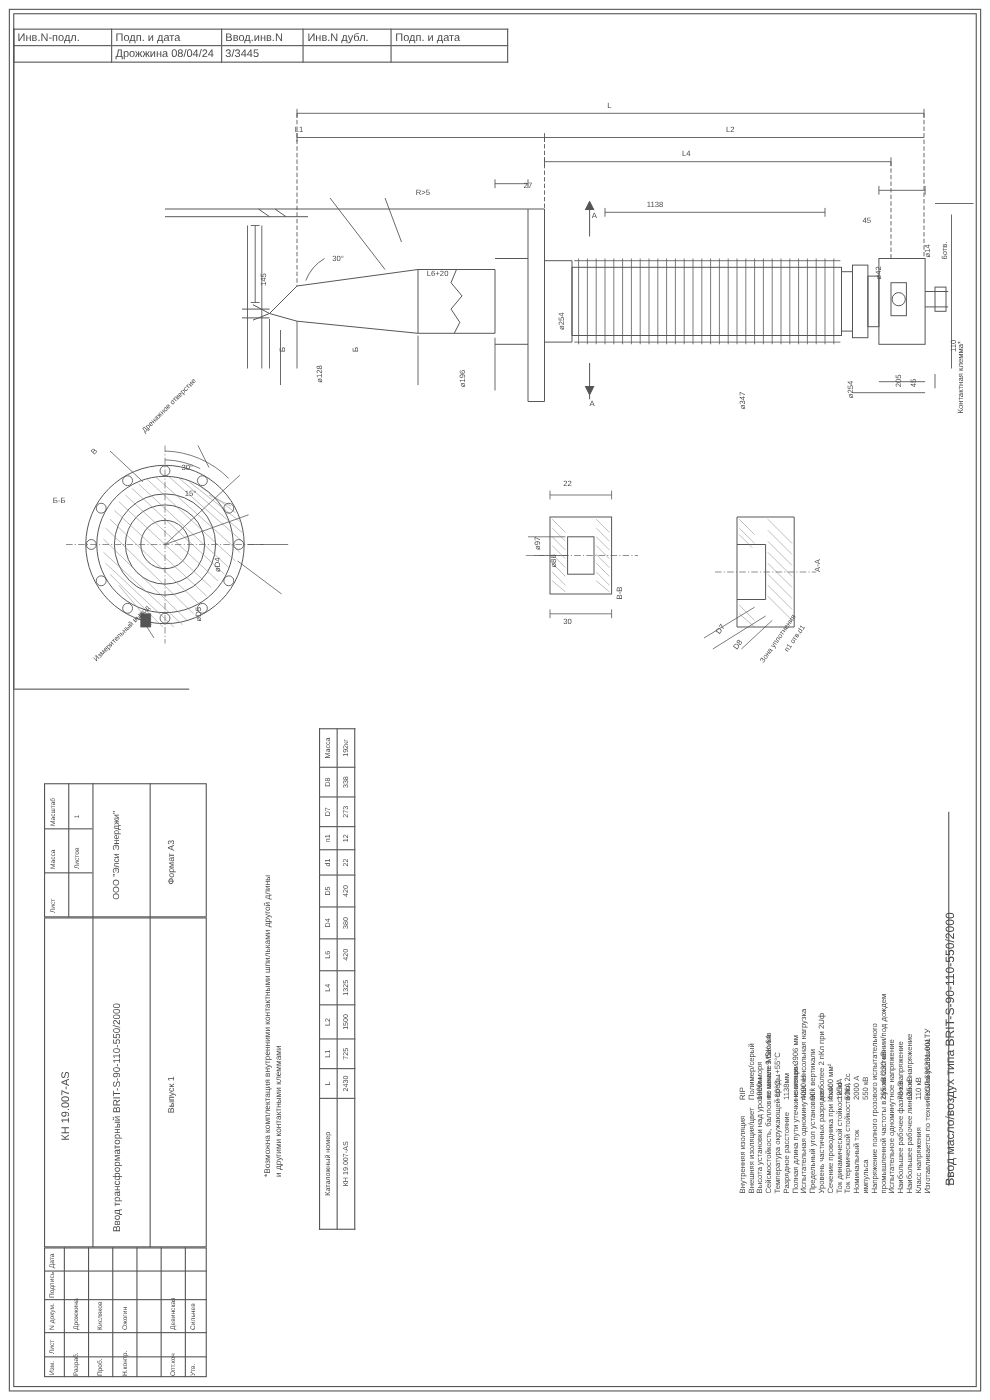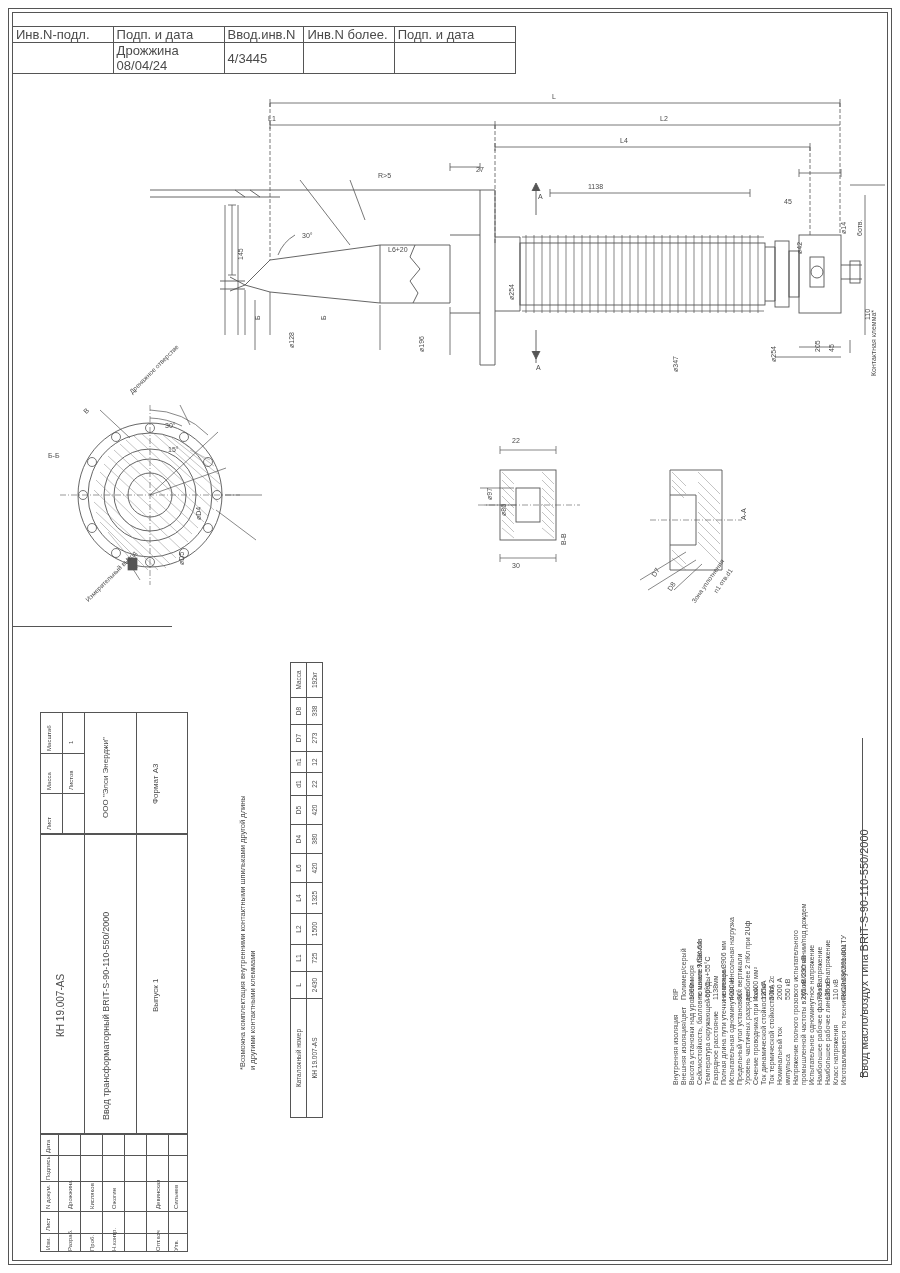--- a/index.html
+++ b/index.html
@@ -3,21 +3,21 @@
 <meta charset="utf-8">
 <style>
   html,body{margin:0;padding:0;background:#fff;}
   body{width:900px;height:1273px;position:relative;overflow:hidden;
        font-family:"Liberation Sans", sans-serif;color:#3a3a3a;}
   .sheet{position:absolute;left:0;top:0;width:900px;height:1273px;}
   .bd{position:absolute;border:1px solid #555;box-sizing:border-box;}
   .ln{position:absolute;background:#555;}
   .tx{position:absolute;white-space:nowrap;font-size:7px;line-height:1;color:#4a4a4a;}
   table{border-collapse:collapse;}
-  .hdrtab{position:absolute;left:12px;top:26px;width:504px;font-size:13px;}
+  .hdrtab{position:absolute;left:12px;top:26px;width:450px;font-size:10px;}
   .hdrtab td{border:1px solid #555;height:14px;padding:0 3px;color:#4a4a4a;
              font-family:"Liberation Sans",sans-serif;}
   .drawbox{position:absolute;}
   svg{display:block;}
   .vtxt{position:absolute;transform-origin:left top;white-space:nowrap;font-size:7px;color:#4a4a4a;}
   .tb{position:absolute;}
   .tb td{border:1px solid #555;font-size:6.5px;padding:0;color:#4a4a4a;}
 </style>
 </head>
 <body>
@@ -26,27 +26,27 @@
 
   <div class="bd" style="left:8px;top:8px;width:884px;height:1257px;border-width:1.5px;"></div>
   <div class="bd" style="left:12px;top:12px;width:876px;height:1249px;border-width:1px;"></div>
 
   <table class="hdrtab">
     <tbody>
         <tr>
       <td style="width:90px">Инв.N-подл.</td>
       <td style="width:100px">Подп. и дата</td>
       <td style="width:70px">Ввод.инв.N</td>
-      <td style="width:80px">Инв.N более.</td>
+      <td style="width:80px">Инв.N дубл.</td>
       <td style="width:110px">Подп. и дата</td>
     </tr>
     <tr>
       <td></td>
       <td>Дрожжина 08/04/24</td>
-      <td>4/3445</td>
+      <td>3/3445</td>
       <td></td>
       <td></td>
     </tr>
   </tbody>
     </table>
 
   <div class="ln" style="left:12px;top:26px;width:1px;height:600px;"></div>
   <div class="ln" style="left:12px;top:626px;width:160px;height:1px;"></div>
 
   <div class="drawbox" style="left:150px;top:85px;width:740px;height:300px;">

